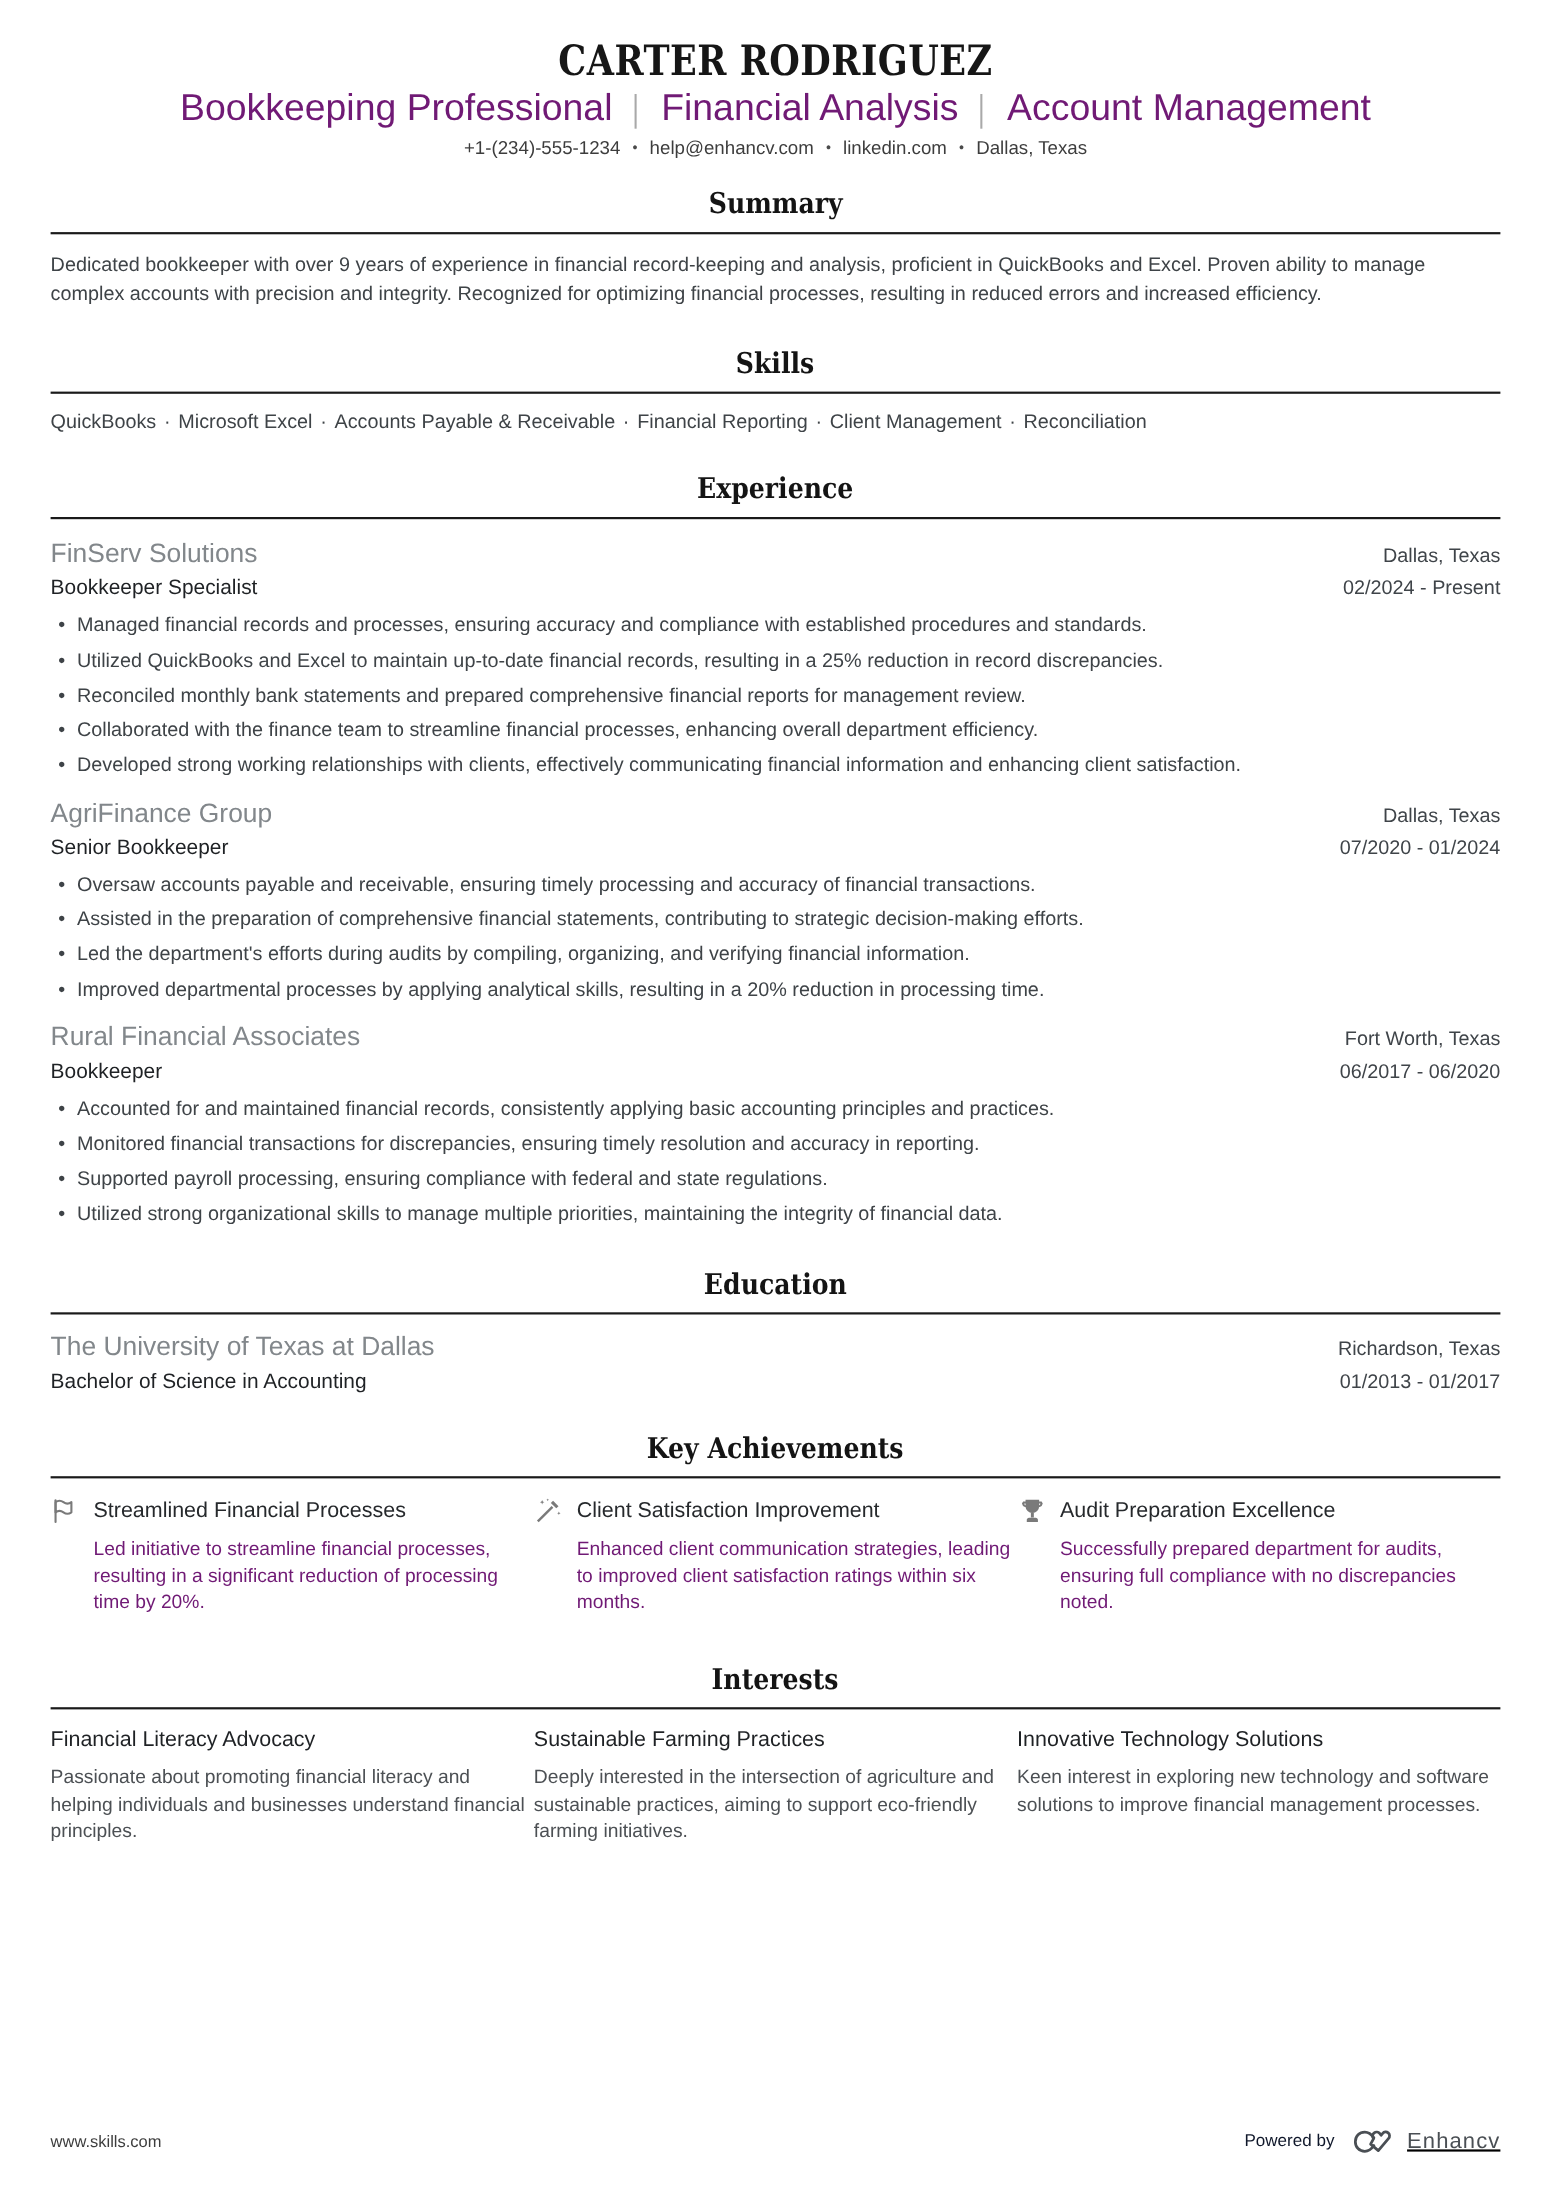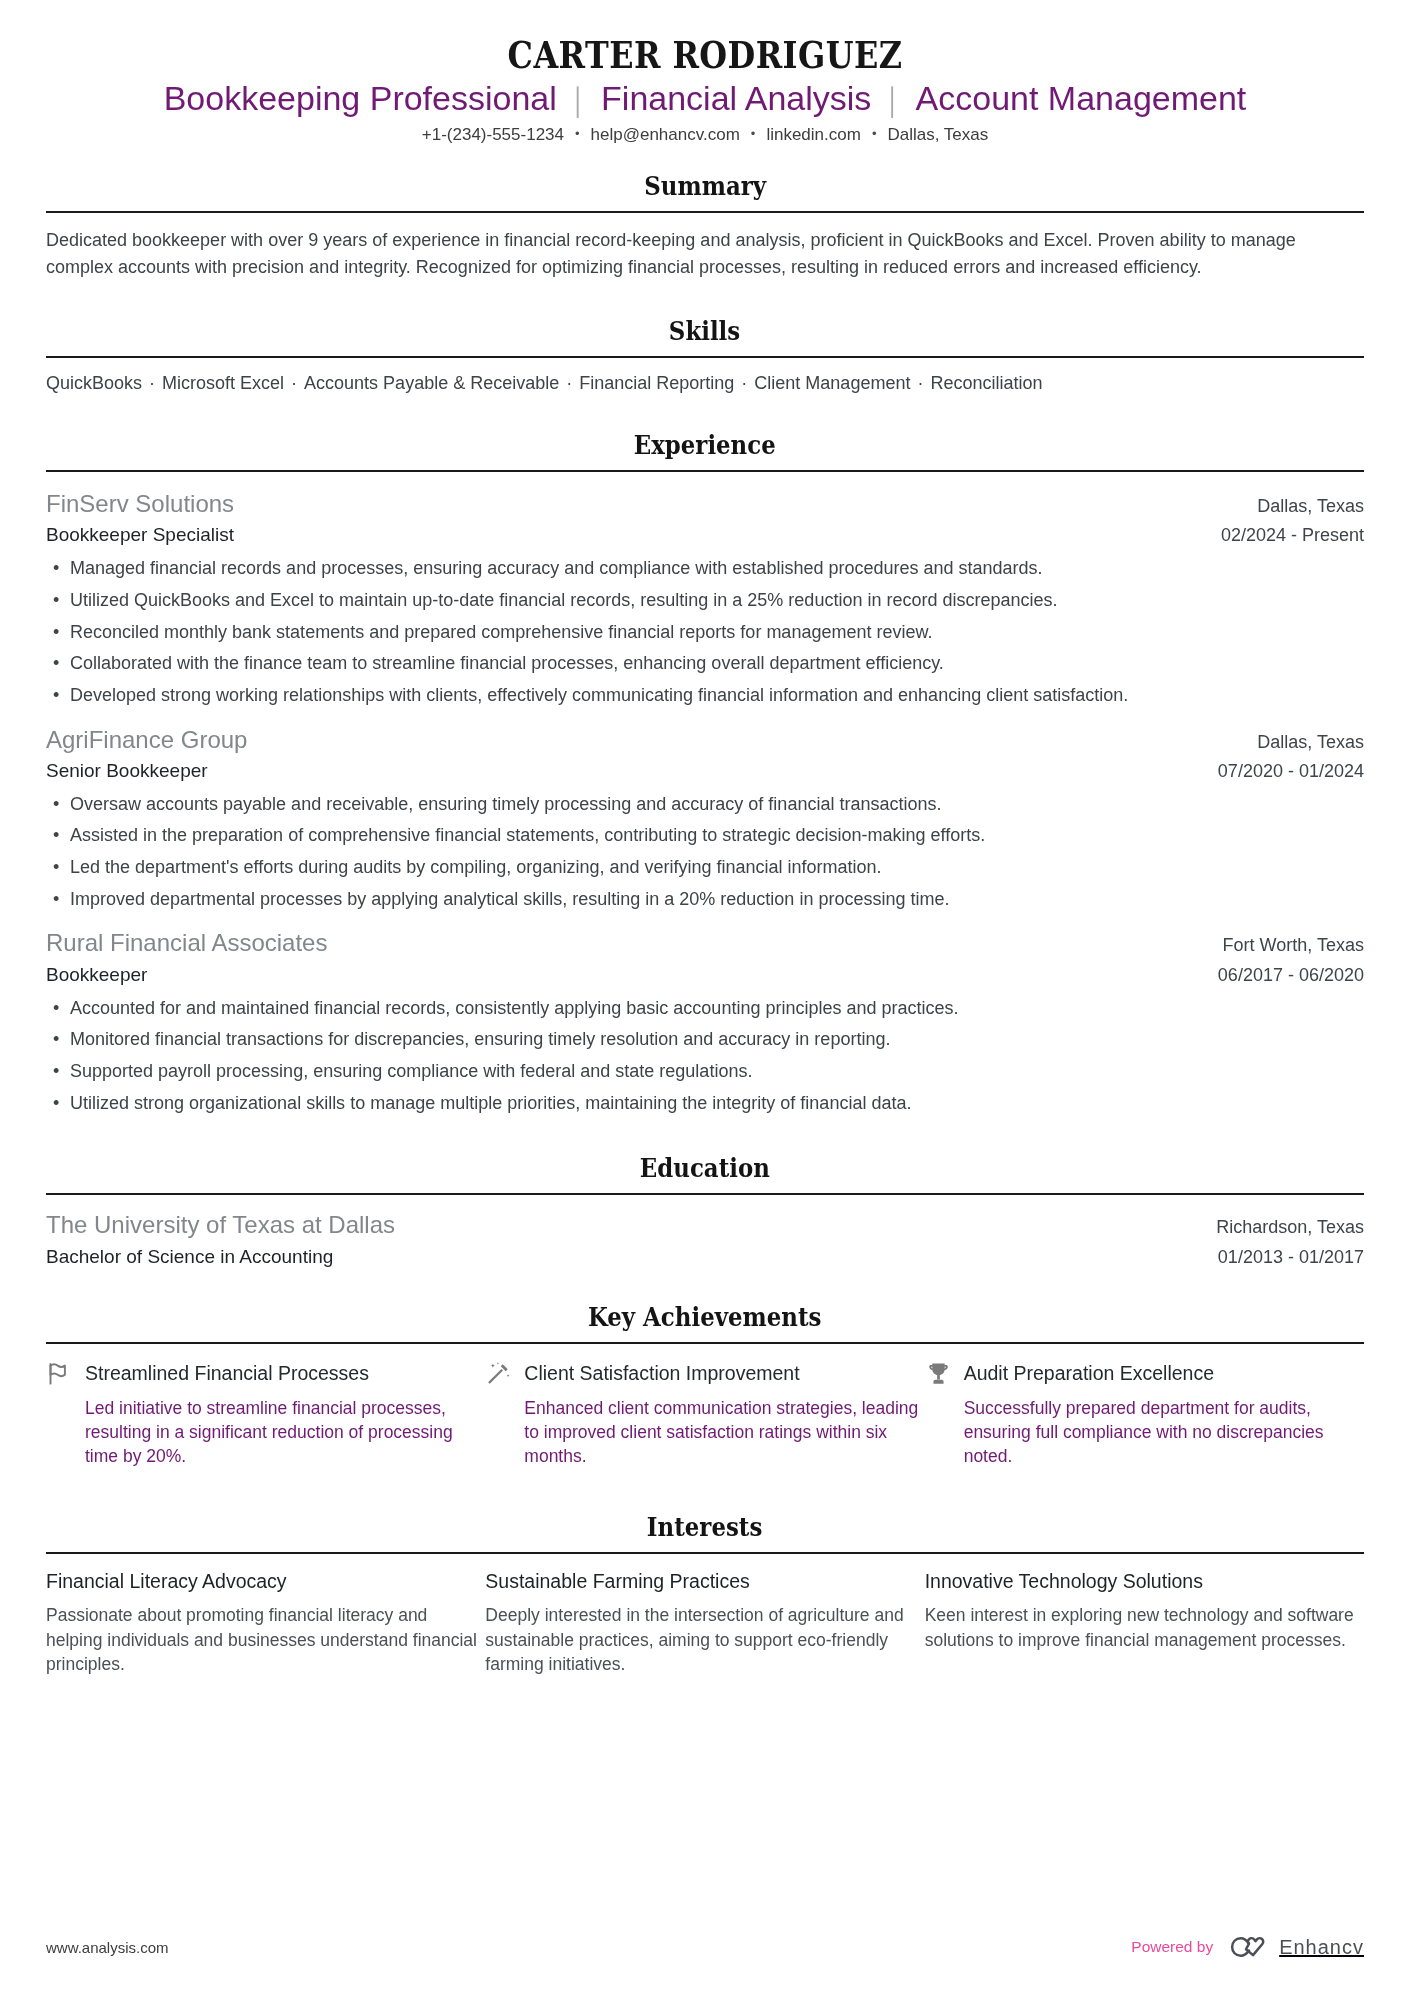--- a/index.html
+++ b/index.html
@@ -84,21 +84,21 @@
   .int-title { font-size:19.5px; color:#1f2225; }
   .int-text { margin-top:10px; font-size:17.5px; color:#4c5054; line-height:1.4; }
 
   
   .footer {
     position:absolute; left:46px; right:46px; bottom:33px;
     display:flex; justify-content:space-between; align-items:center;
   }
   .footer-url { font-size:15px; color:#3d3d3d; }
   .powered { display:flex; align-items:center; gap:14px; }
-  .powered-label { font-size:15.5px; color:#ec4899; }
+  .powered-label { font-size:15.5px; color:#0f172a; }
   .brand { display:flex; align-items:center; gap:8px;text-decoration:underline; }
   .brand-mark { width:44px; height:30px; }
   .brand-name {
     font-size:20px; color:#4a4f54; letter-spacing:1px; font-weight:400;
   }
 </style>
 </head>
 <body>
 
 <div class="page">
@@ -268,21 +268,21 @@
         <div class="int-text">Deeply interested in the intersection of agriculture and sustainable practices, aiming to support eco-friendly farming initiatives.</div>
       </div>
       <div class="int">
         <div class="int-title">Innovative Technology Solutions</div>
         <div class="int-text">Keen interest in exploring new technology and software solutions to improve financial management processes.</div>
       </div>
     </div>
   </div>
 
   <div class="footer">
-    <span class="footer-url">www.analysis.com</span>
+    <span class="footer-url">www.skills.com</span>
     <div class="powered">
       <span class="powered-label">Powered by</span>
       <div class="brand">
         <svg class="brand-mark" viewBox="0 0 34 24" fill="none" stroke="#4a4f54" stroke-width="2" stroke-linecap="round" stroke-linejoin="round">
           <path d="M17 9.2C15.2 6.6 13.2 5 10.4 5 6.4 5 3.5 8 3.5 12s2.9 7 6.9 7c2.8 0 4.8-1.6 6.6-4.2"></path>
           <path d="M14.6 13.8l5.6 4.7 7.5-8.9c1-1.2.9-3-.3-4-1.2-1-3-.9-4 .3l-1.2 1.4-1-1.3c-1-1.2-2.8-1.4-4-.4-1.3 1-1.5 2.9-.4 4.1z"></path>
         </svg>
         <span class="brand-name">Enhancv</span>
       </div>
     </div>

